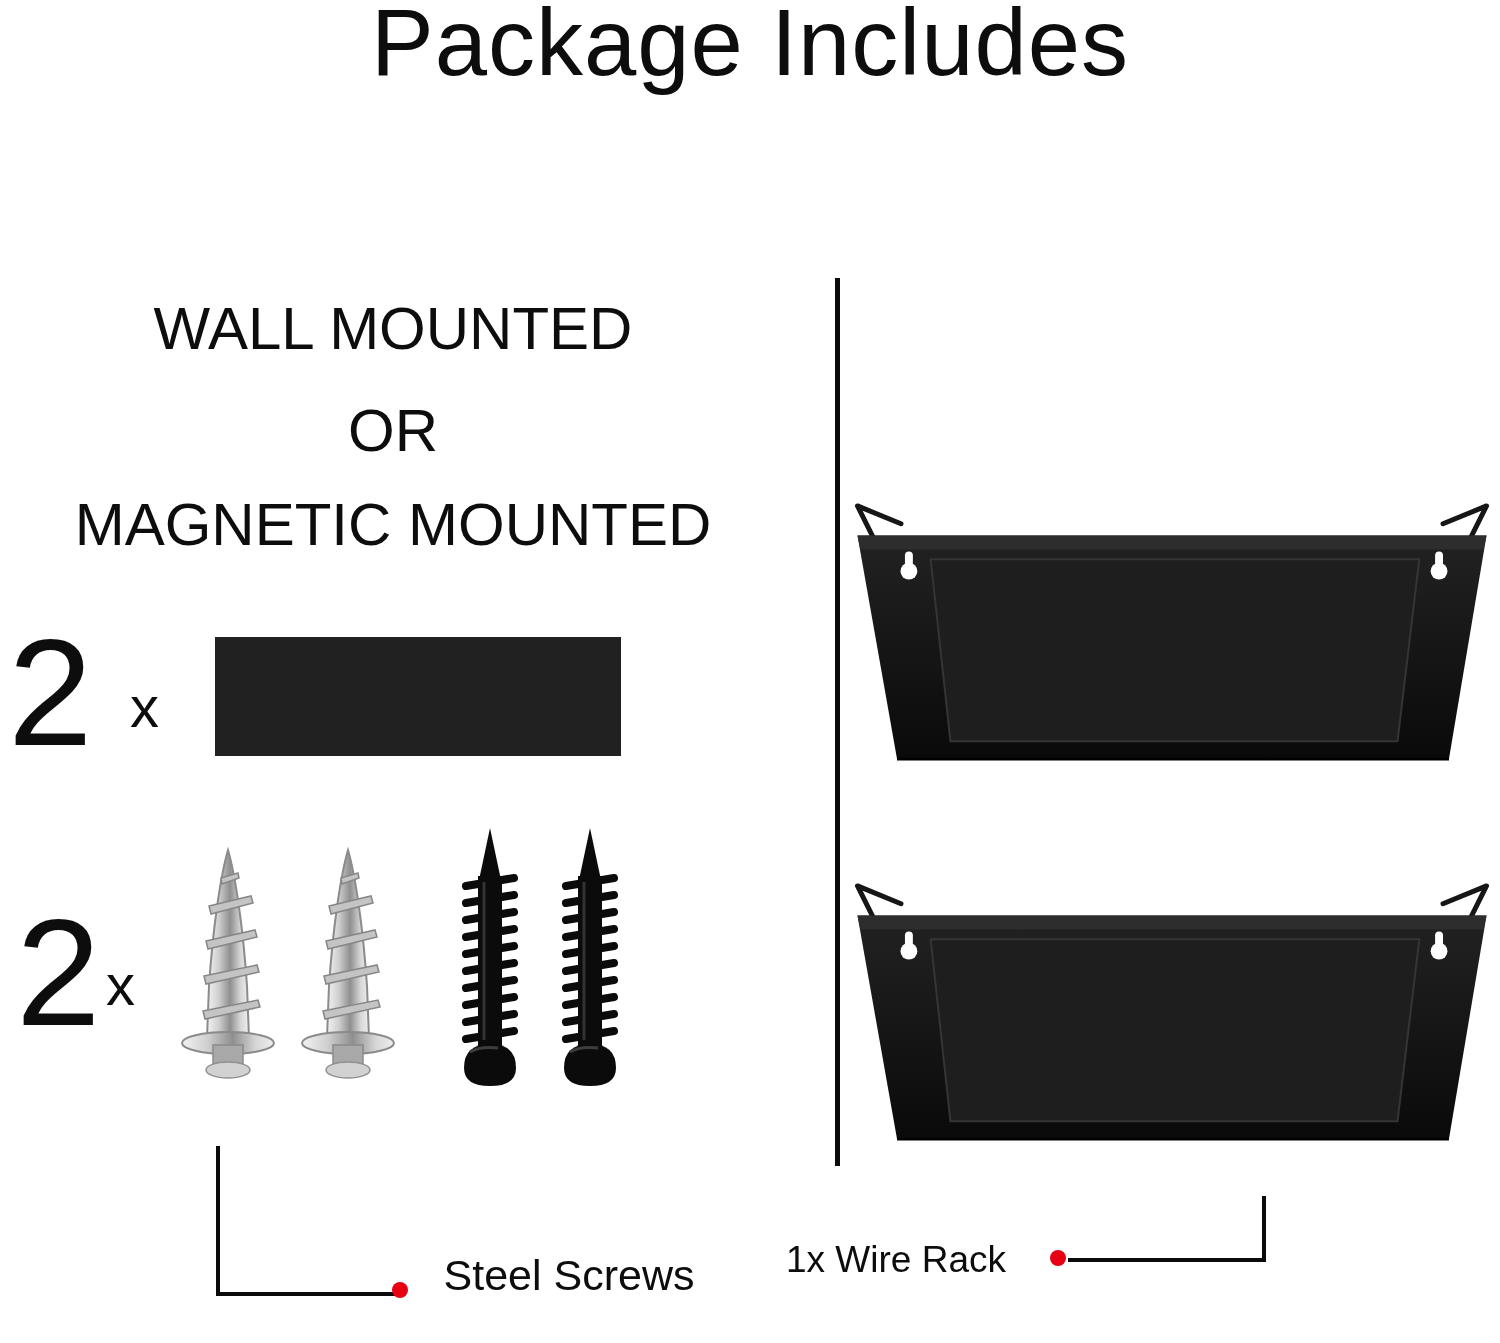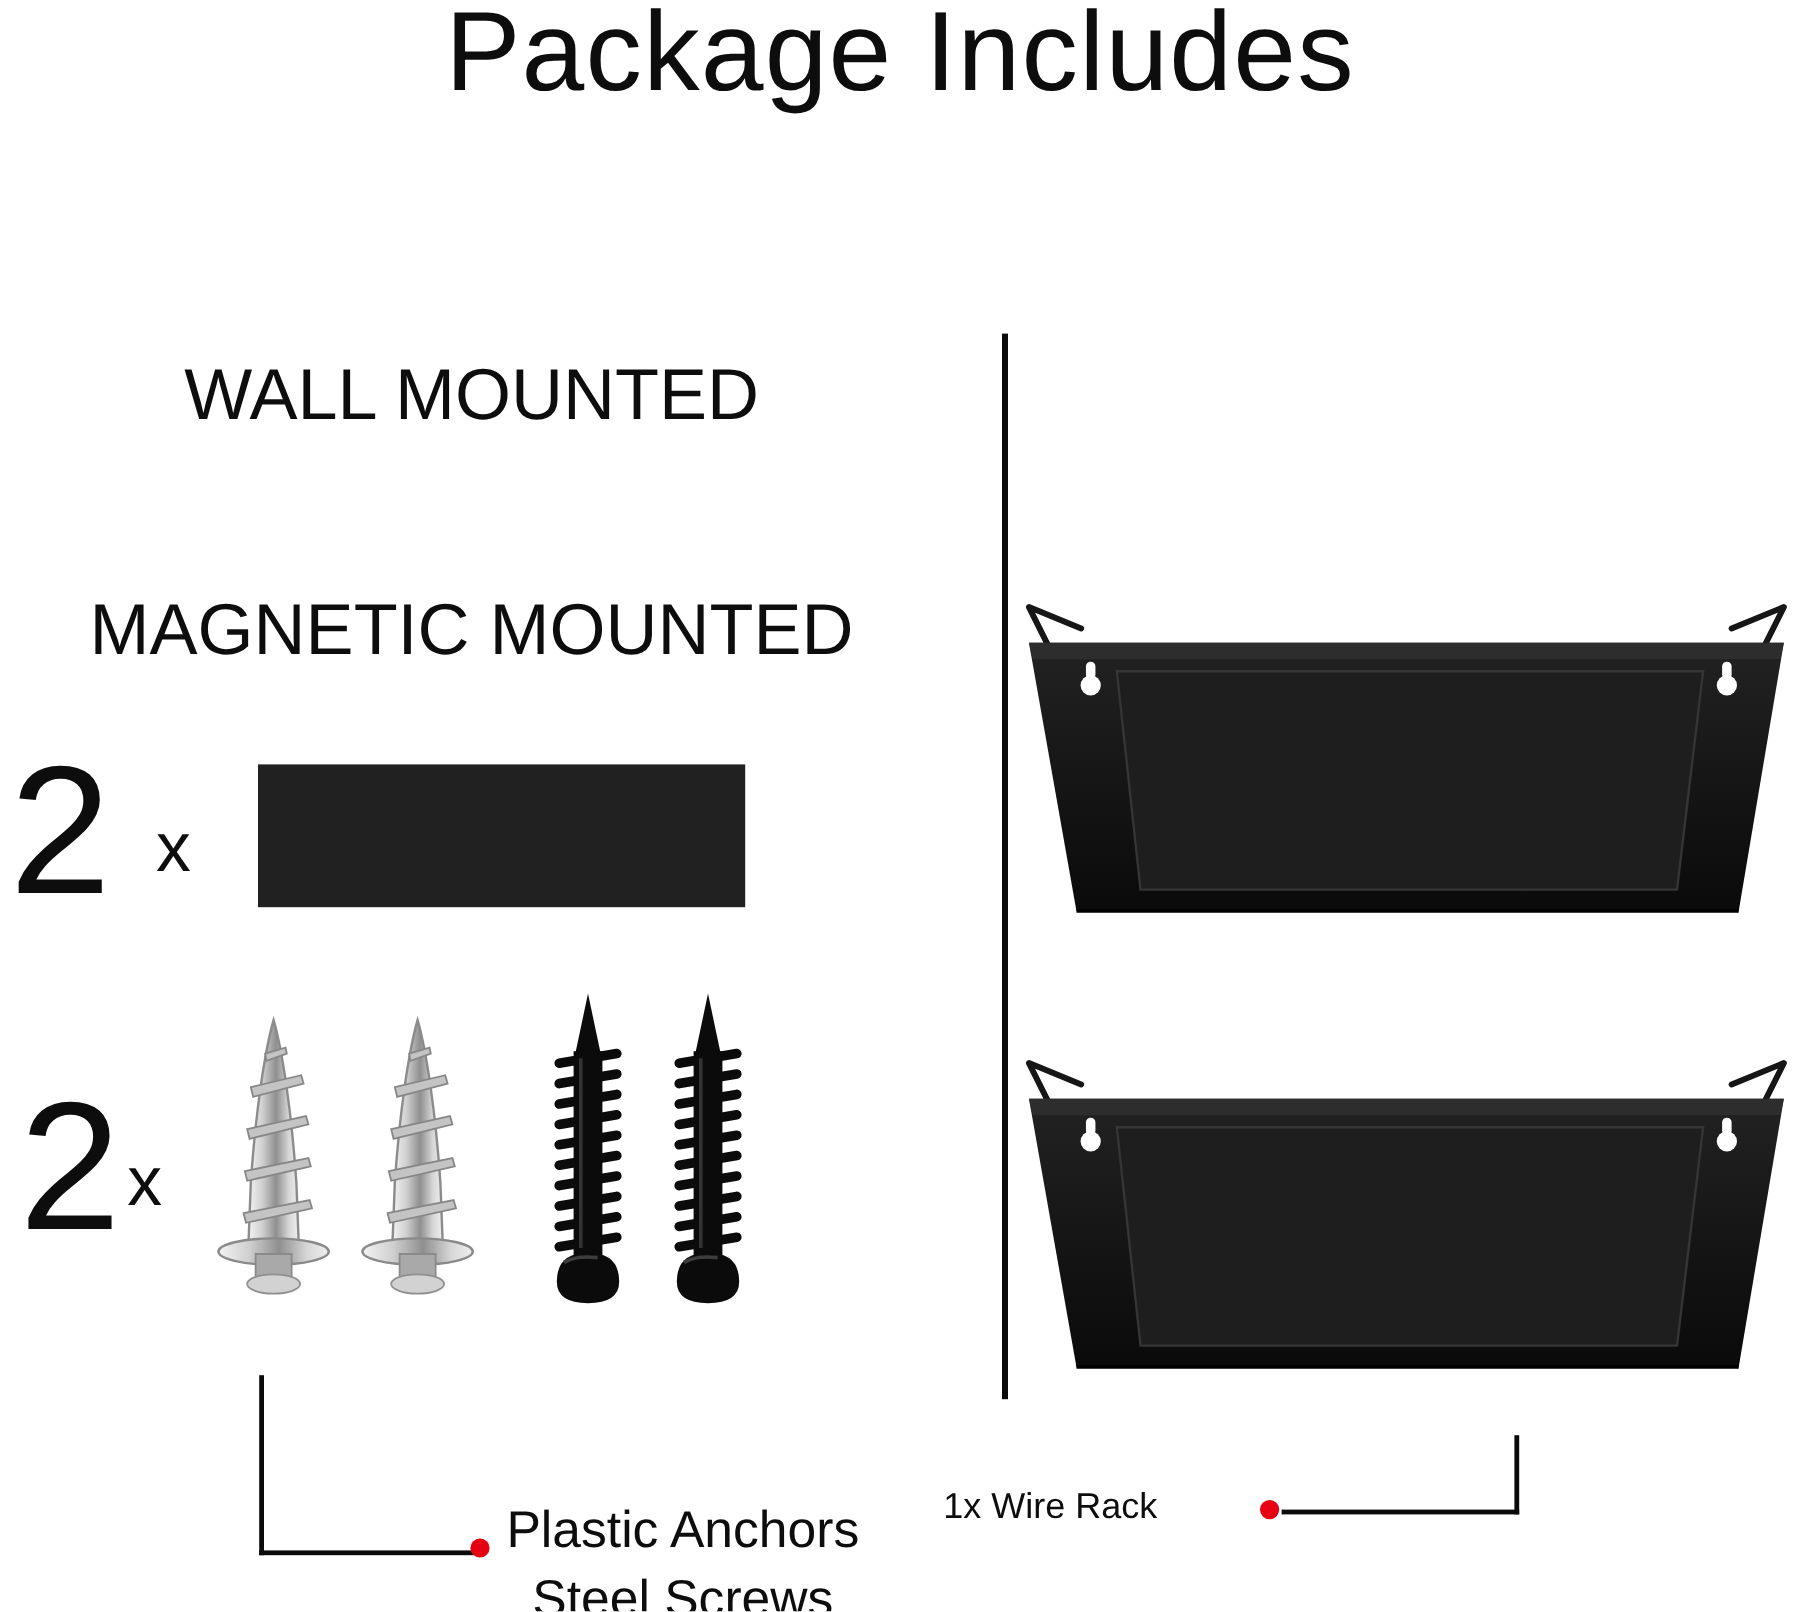--- a/index.html
+++ b/index.html
@@ -42,21 +42,21 @@
   }
   .bracket-right {
     left:1068px; top:1196px; width:194px; height:62px;
     border-right:4px solid #0b0b0b; border-bottom:4px solid #0b0b0b;
   }
   .dot { width:16px; height:16px; border-radius:50%; background:#e60012; }
   .dot-left  { left:392px;  top:1282px; }
   .dot-right { left:1050px; top:1250px; }
 
   .callout-left  { left:404px; top:1246px; width:330px; text-align:center; font-size:43px; line-height:58px; }
-  .callout-right { left:786px; top:1238px; font-size:30px; line-height:1.2; }
+  .callout-right { left:786px; top:1238px; font-size:37px; line-height:1.2; }
 </style>
 </head>
 <body>
 
 <div class="stage">
 
   <svg width="0" height="0" style="position:absolute" aria-hidden="true">
     <defs>
       <linearGradient id="metalGrad" x1="0" y1="0" x2="1" y2="0">
         <stop offset="0" stop-color="#f3f3f3"></stop>
@@ -105,20 +105,21 @@
         <path d="M52 264 L610 264" stroke="#000000" stroke-width="3"></path>
         <use href="#keyhole" transform="translate(64,56)"></use>
         <use href="#keyhole" transform="translate(600,56)"></use>
       </g>
     </defs>
   </svg>
 
   <div class="abs title">Package Includes</div>
 
   <div class="abs hline hline1">WALL MOUNTED</div>
+  <div class="abs hline hline2">OR</div>
   <div class="abs hline hline3">MAGNETIC MOUNTED</div>
 
   <div class="abs qty qty1">2</div>
   <div class="abs mult mult1">x</div>
   <div class="abs sticker"></div>
 
   <div class="abs qty qty2">2</div>
   <div class="abs mult mult2">x</div>
 
   <svg class="abs hw-svg" viewBox="0 0 490 290">
@@ -133,21 +134,20 @@
   <svg class="abs rack rack1" viewBox="0 0 660 275">
     <use href="#rack"></use>
   </svg>
   <svg class="abs rack rack2" viewBox="0 0 660 275">
     <use href="#rack"></use>
   </svg>
 
   <div class="abs bracket-left"></div>
   <div class="abs dot dot-left"></div>
   <div class="abs callout-left">
-    <div>Plastic Anchors</div>
     <div>Steel Screws</div>
   </div>
 
   <div class="abs bracket-right"></div>
   <div class="abs dot dot-right"></div>
   <div class="abs callout-right">1x Wire Rack</div>
 
 </div>
 
 </body></html>

